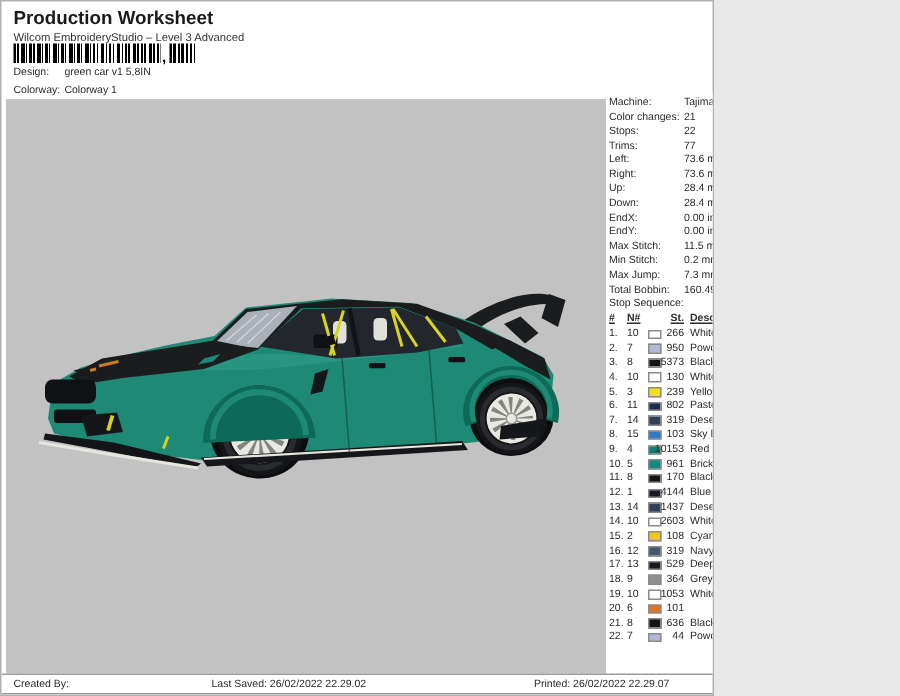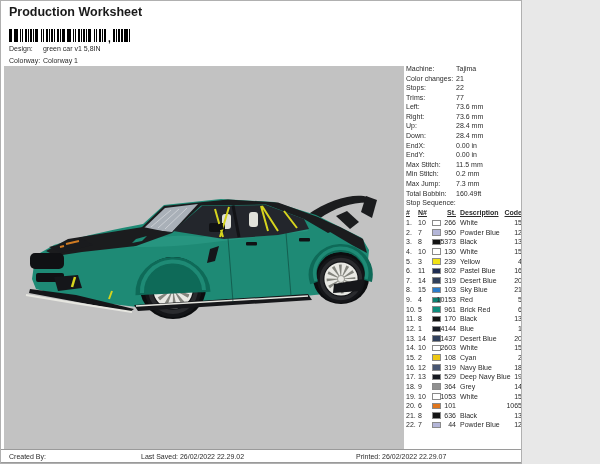--- a/index.html
+++ b/index.html
@@ -1,16 +1,16 @@
 <!DOCTYPE html>
 <html style="--body: #1e8a75; --body_dark: #0e6a58; --body_light: #2f9f88; --carbon: #1b1c1e; --glass_dark: #23262c; --glass_light: #a9b0b8; --tire: #141518; --wheel: #e9e9e4; --seat: #e0e1da; --cage_yellow: #d6d41e; --caliper: #2f7fd6; --accent_orange: #cf7a22; --splitter: #e6e6e0;"><head>
 <meta charset="utf-8">
 <style>
   html,body{margin:0;padding:0;background:#e8e8e8;}
-  .page{position:relative;width:522px;height:464px;background:#ffffff;
+  .page{position:relative;width:476px;height:464px;background:#ffffff;
         border:1px solid #b0b0b0;box-sizing:border-box;overflow:hidden;
         font-family:"Liberation Sans","DejaVu Sans",sans-serif;color:#2b2b2b;}
   
   .hdr-title{position:absolute;left:8px;top:4px;font-size:12.5px;font-weight:bold;color:#1a1a1a;}
   .hdr-sub{position:absolute;left:8px;top:19px;font-size:7.5px;color:#333;}
   .barcode{position:absolute;left:8px;top:28px;height:13px;display:flex;align-items:flex-end;}
   .bars1{width:98px;height:13px;background:repeating-linear-gradient(90deg,#000 0 1.6px,#fff 1.6px 2.4px,#000 2.4px 3.4px,#fff 3.4px 5.2px,#000 5.2px 7.6px,#fff 7.6px 8.4px,#000 8.4px 9.2px,#fff 9.2px 10.6px);}
   .bars2{width:17px;height:13px;margin-left:2px;background:repeating-linear-gradient(90deg,#000 0 1.8px,#fff 1.8px 2.6px,#000 2.6px 4.4px,#fff 4.4px 5.4px);}
   .bc-comma{font-size:10px;font-weight:bold;line-height:6px;margin-left:1px;color:#000;}
   .meta-row{position:absolute;left:8px;font-size:7px;}
@@ -55,20 +55,21 @@
   .cp-cage{stroke:var(--cage_yellow);} .cp-cal{fill:var(--caliper);}
   .cp-or{stroke:var(--accent_orange);} .cp-spl{stroke:var(--splitter);}
   .cp-wheelstroke{stroke:var(--wheel);}
 </style>
 </head>
 <body>
 
 <div class="page">
 
   <div class="hdr-title">Production Worksheet</div>
+  <div class="hdr-sub">Wilcom EmbroideryStudio – Level 3 Advanced</div>
   <div class="barcode">
     <div class="bars1"></div>
     <div class="bc-comma">,</div>
     <div class="bars2"></div>
   </div>
   <div class="meta-row" style="top:44px;">
     <span class="lab">Design:</span>
     <span>green car v1 5,8IN</span>
   </div>
   <div class="meta-row" style="top:56px;">

